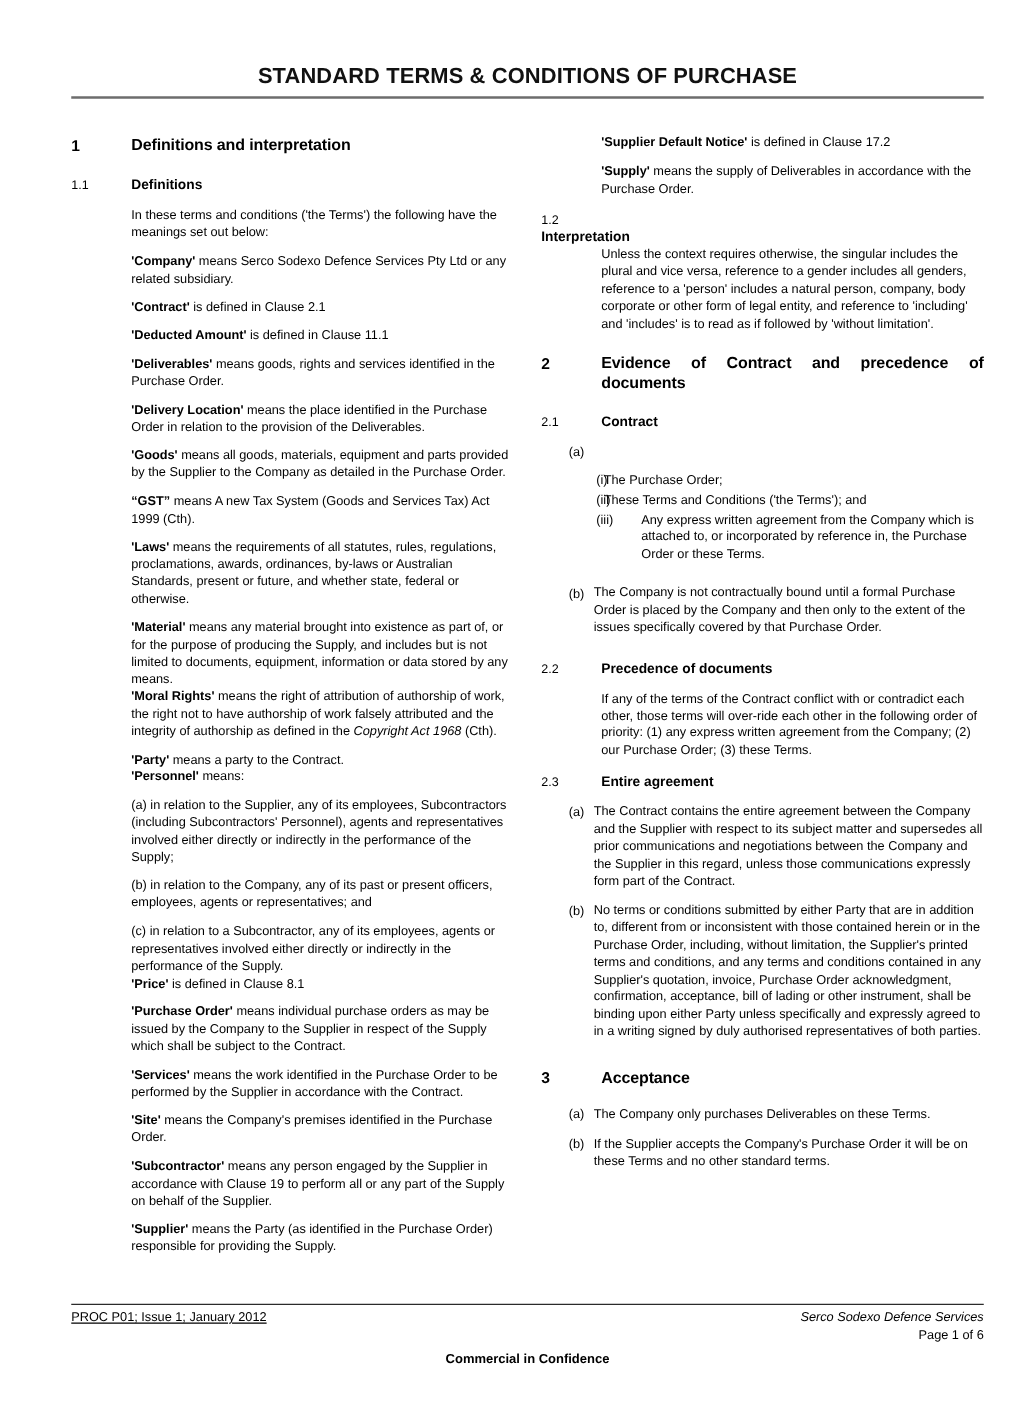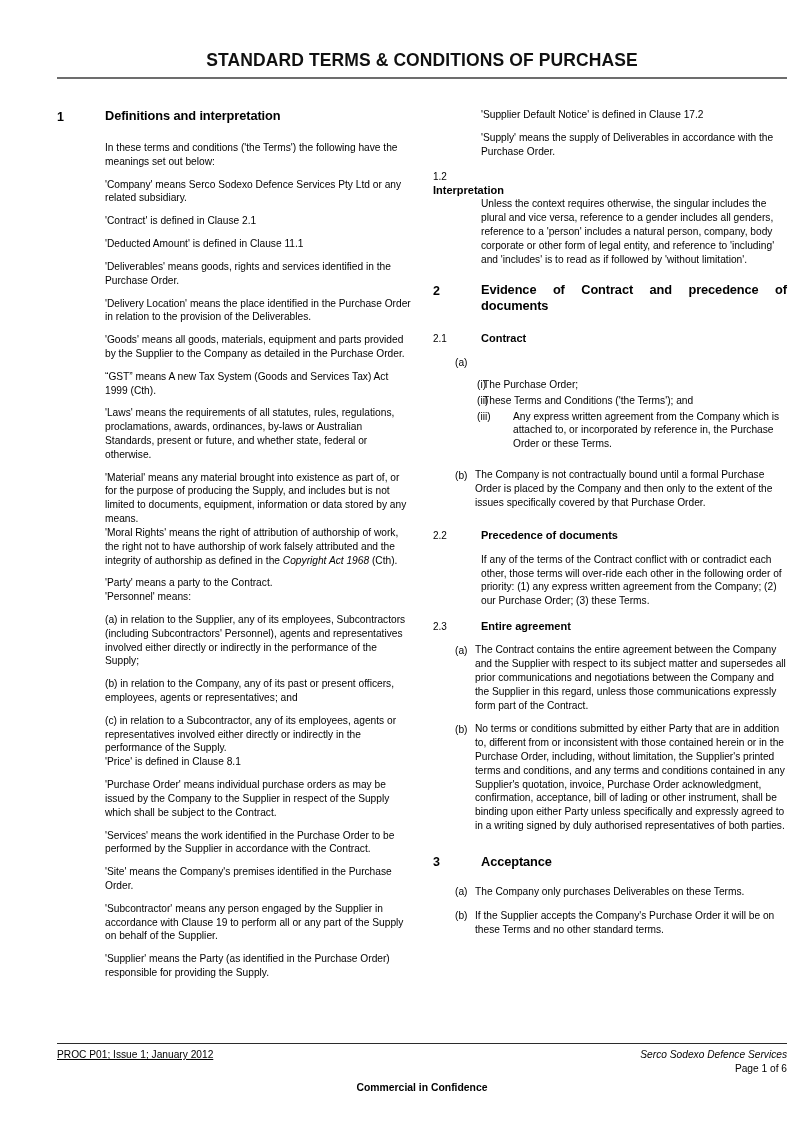--- a/index.html
+++ b/index.html
@@ -94,21 +94,21 @@
     font-weight: bold;
     line-height: 1.3;
   }
   p.para {
     margin: 0 0 9px 0;
     font-size: 10.2px;
     line-height: 1.355;
   }
   p.para:last-child { margin-bottom: 0; }
   .indent-body { margin-left: 48px; }
-  .term { font-weight: normal; }
+  .term { font-weight: bold; }
   .ital { font-style: italic; }
   .sp-md { height: 11px; }
   .sp-lg { height: 16px; }
 
   
   .footer {
     position: absolute;
     left: 40px;
     top: 1043px;
     width: 730px;
@@ -151,20 +151,24 @@
 
   <div class="columns">
 
     <div class="col">
 
       <div class="blk" style="margin-bottom:16px;">
         <div class="num h1">1</div>
         <h1 class="sec">Definitions and interpretation</h1>
       </div>
 
+      <div class="blk" style="margin-bottom:11px;">
+        <div class="num h2">1.1</div>
+        <h2 class="sub">Definitions</h2>
+      </div>
 
       <div class="indent-body">
         <p class="para">In these terms and conditions ('the Terms') the following have the meanings set out below:</p>
 
         <div id="defs-a">
             <p class="para"><span class="term">'Company'</span><span> means Serco Sodexo Defence Services Pty Ltd or any related subsidiary.</span></p>
             <p class="para"><span class="term">'Contract'</span><span> is defined in Clause 2.1</span></p>
             <p class="para"><span class="term">'Deducted Amount'</span><span> is defined in Clause 11.1</span></p>
             <p class="para"><span class="term">'Deliverables'</span><span> means goods, rights and services identified in the Purchase Order.</span></p>
             <p class="para"><span class="term">'Delivery Location'</span><span> means the place identified in the Purchase Order in relation to the provision of the Deliverables.</span></p>

